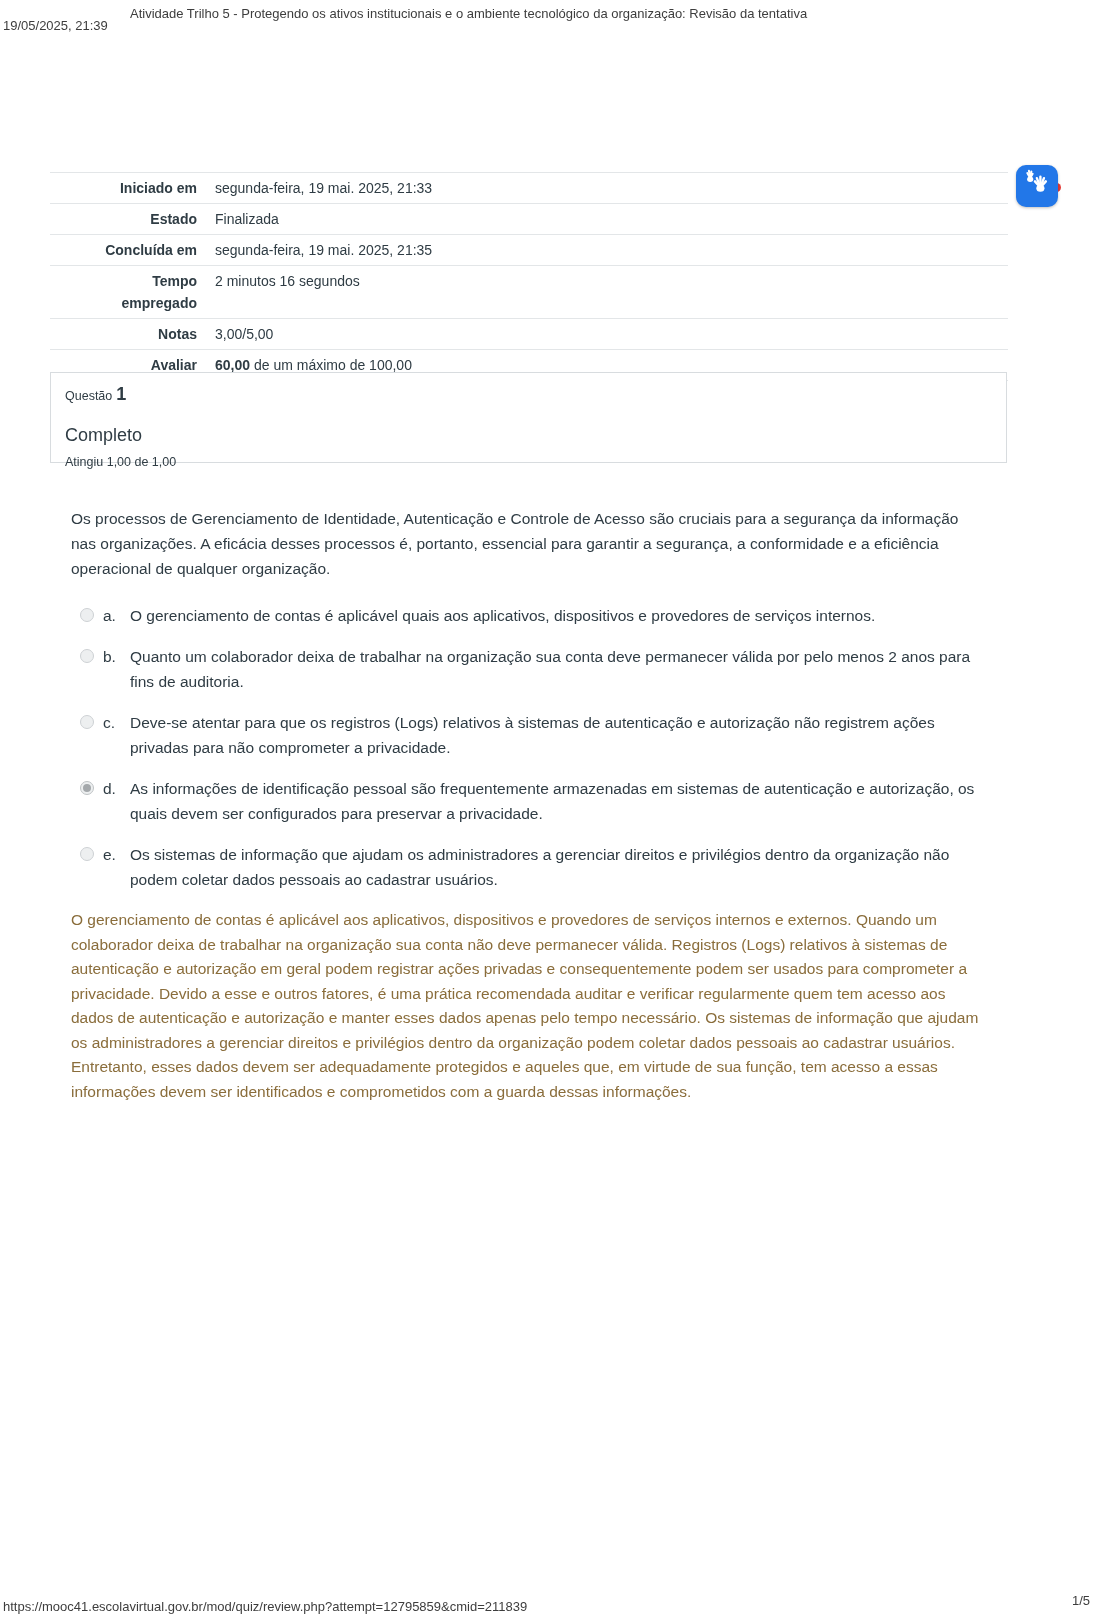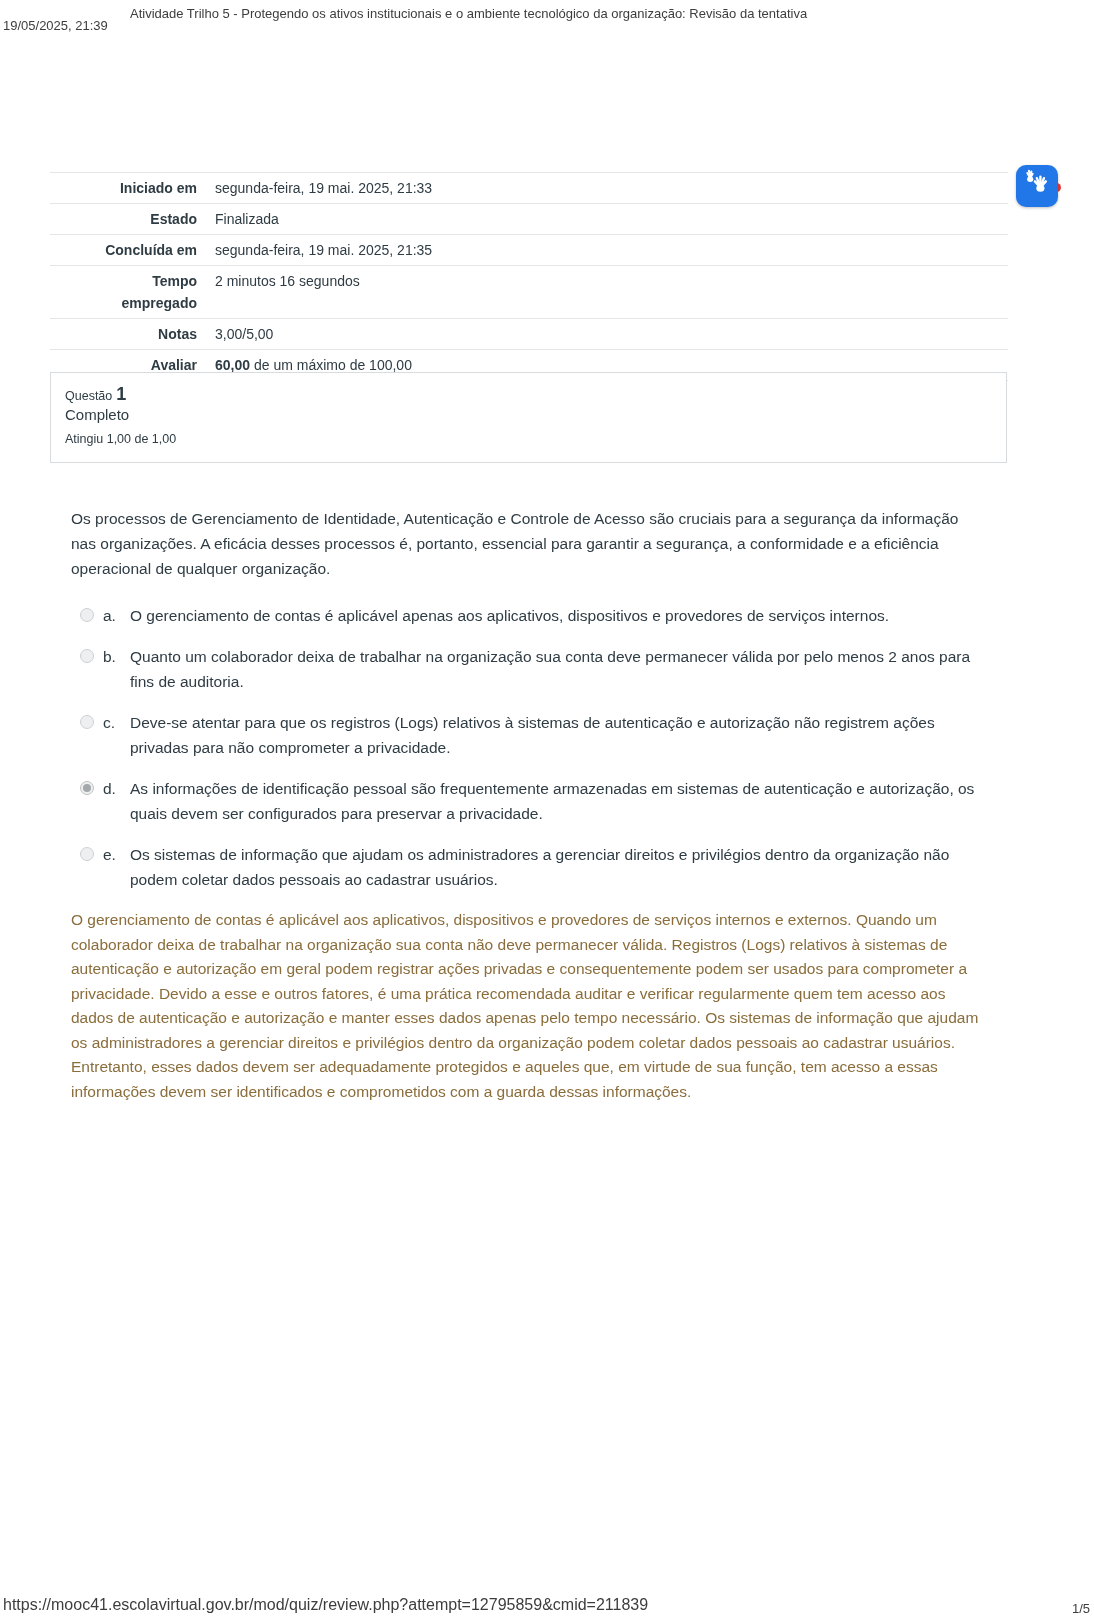--- a/index.html
+++ b/index.html
@@ -5,22 +5,22 @@
   * { margin:0; padding:0; box-sizing:border-box; }
   html,body { background:#ffffff; }
   .page {
     position:relative; width:1094px; height:1623px; margin:0 auto;
     background:#ffffff; overflow:hidden;
     font-family:"Liberation Sans", sans-serif;
   }
   
   .ph-date { position:absolute; top:6px; left:3px; font-size:13px; color:#3d3d3d;margin-top:12px; }
   .ph-title { position:absolute; top:6px; left:130px; right:40px; text-align:left; font-size:13px; color:#3d3d3d; white-space:nowrap; }
-  .pf-url { position:absolute; bottom:9px; left:3px; font-size:16px; color:#3d3d3d; }
-  .pf-page { position:absolute; bottom:7px; right:4px; font-size:13px; color:#3d3d3d; }
+  .pf-url { position:absolute; bottom:9px; left:3px; font-size:13px; color:#3d3d3d; }
+  .pf-page { position:absolute; bottom:15px; right:4px; font-size:13px; color:#3d3d3d; }
 
   
   .summary { position:absolute; top:172px; left:50px; width:958px; font-size:14px; color:#2f3c44; }
   .srow { display:flex; border-top:1px solid #e3e6e8; padding:4px 0; min-height:26px; }
   .srow:last-child { border-bottom:1px solid #e3e6e8; }
   .slabel { width:147px; text-align:right; font-weight:bold; flex:none; line-height:22px; }
   .srow-tempo .slabel { padding-left:58px; }
   .svalue { padding-left:18px; flex:1; line-height:22px; }
   .svalue b { font-weight:bold; }
 
@@ -32,21 +32,21 @@
   }
   .notif-dot { position:absolute; top:183px; left:1052px; width:9px; height:9px; border-radius:50%; background:#e53935; z-index:1; }
 
   
   .qbox {
     position:absolute; top:372px; left:50px; width:957px; height:91px;
     border:1px solid #d8dcdf; background:#ffffff; padding:11px 14px; color:#2f3c44;
   }
   .qno { font-size:12.5px; }
   .qno .num { font-size:18px; font-weight:bold; margin-left:4px; }
-  .qstate { font-size:15px; margin-top:1px; }
+  .qstate { font-size:18px; margin-top:20px; }
   .qgrade { font-size:12.5px; margin-top:9px; }
 
   
   .qcontent { position:absolute; top:506px; left:71px; width:916px; font-size:15.5px; line-height:25px; color:#2f3c44; }
   .qtext { margin-bottom:22px; }
   .opt { display:flex; padding-left:9px; margin-bottom:16px; }
   .radio {
     flex:none; width:14px; height:14px; margin-top:5px; border-radius:50%;
     border:1px solid #cdd1d4; background:#edeff0; position:relative;
   }
@@ -124,21 +124,21 @@
     <div class="qstate">Completo</div>
     <div class="qgrade">Atingiu 1,00 de 1,00</div>
   </div>
 
   <div class="qcontent">
     <div class="qtext">Os processos de Gerenciamento de Identidade, Autenticação e Controle de Acesso são cruciais para a segurança da informação nas organizações. A eficácia desses processos é, portanto, essencial para garantir a segurança, a conformidade e a eficiência operacional de qualquer organização.</div>
 
     <div class="opt">
       <div class="radio"></div>
       <div class="opt-letter">a.</div>
-      <div class="opt-text">O gerenciamento de contas é aplicável apenas aos aplicativos, dispositivos e provedores de serviços internos.</div>
+      <div class="opt-text">O gerenciamento de contas é aplicável quais aos aplicativos, dispositivos e provedores de serviços internos.</div>
     </div>
     <div class="opt">
       <div class="radio"></div>
       <div class="opt-letter">b.</div>
       <div class="opt-text">Quanto um colaborador deixa de trabalhar na organização sua conta deve permanecer válida por pelo menos 2 anos para fins de auditoria.</div>
     </div>
     <div class="opt">
       <div class="radio"></div>
       <div class="opt-letter">c.</div>
       <div class="opt-text">Deve-se atentar para que os registros (Logs) relativos à sistemas de autenticação e autorização não registrem ações privadas para não comprometer a privacidade.</div>

